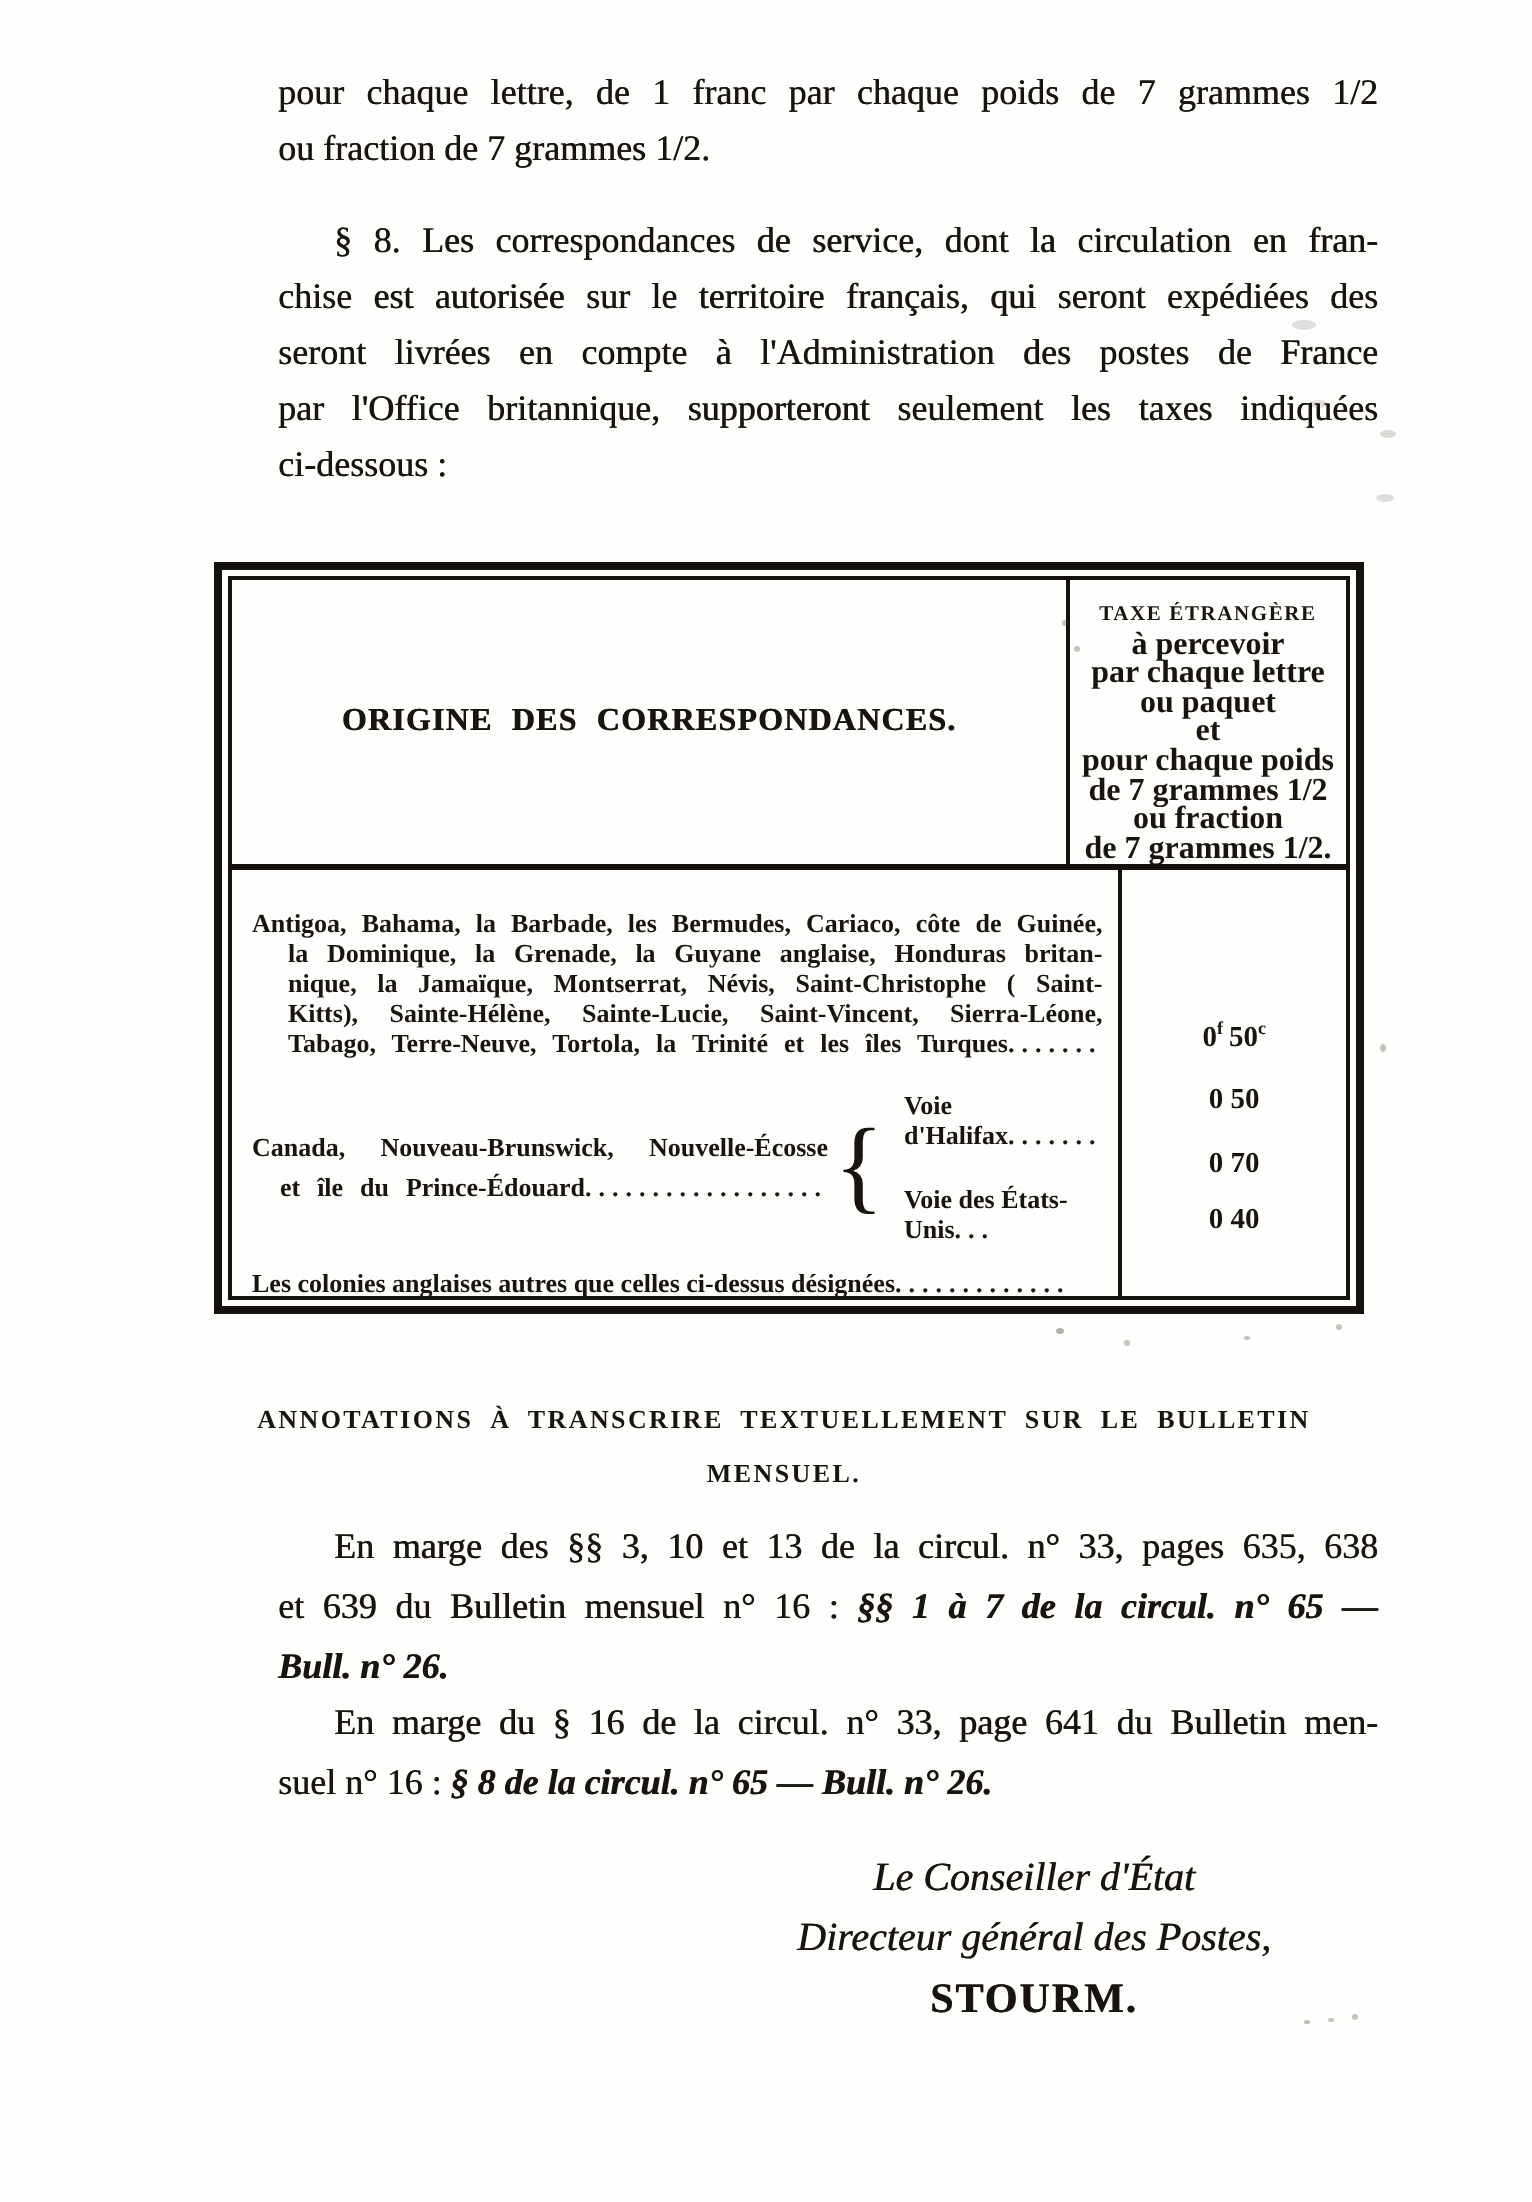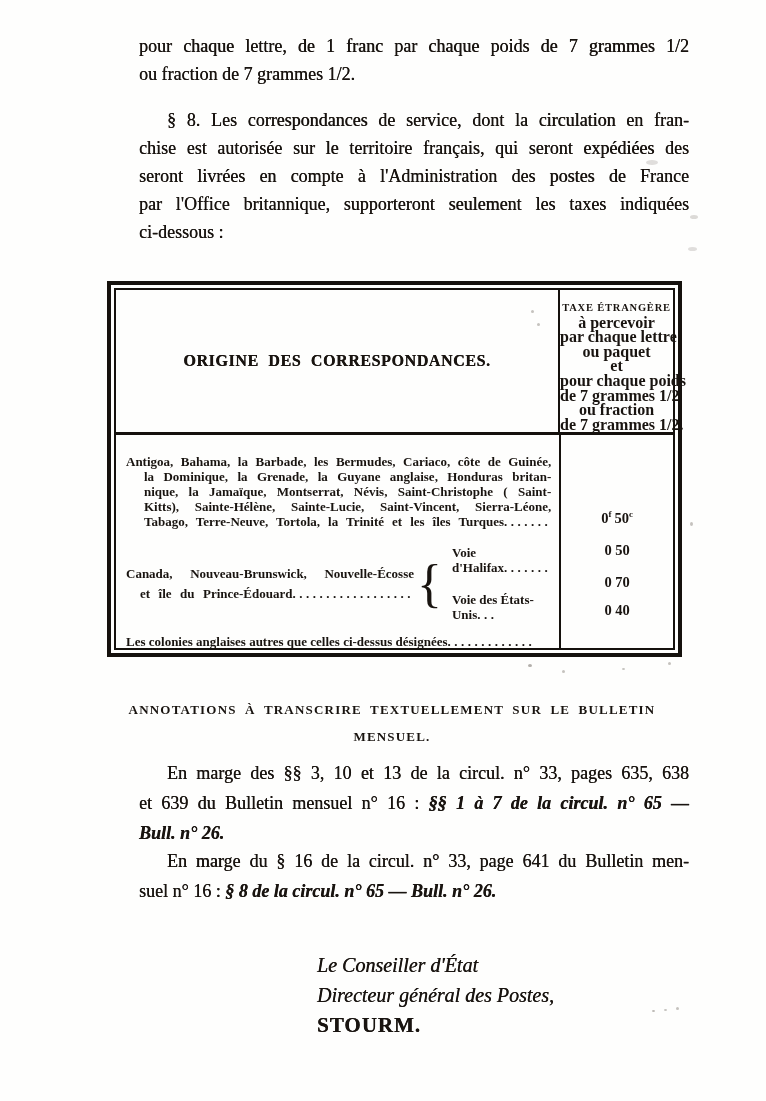--- a/index.html
+++ b/index.html
@@ -15,21 +15,21 @@
   .ref{font-style:italic;font-weight:bold;}
 
   
   .taxtable{position:absolute;left:107px;top:281px;width:575px;height:376px;box-sizing:border-box;
     border:4px solid #15110d;padding:3px;}
   .t-inner{box-sizing:border-box;border:2px solid #15110d;width:100%;height:100%;
     display:flex;flex-direction:column;}
   .t-header{display:flex;height:148px;border-bottom:3px solid #15110d;}
   .t-h-left{flex:1;display:flex;align-items:center;justify-content:center;}
   .origin-hdr{font-weight:bold;font-size:16px;letter-spacing:0.6px;word-spacing:5px;text-shadow:0.3px 0 0 currentColor;}
-  .t-h-right{width:115px;box-sizing:border-box;border-left:2px solid #15110d;padding-top:11px;}
+  .t-h-right{width:140px;box-sizing:border-box;border-left:2px solid #15110d;padding-top:11px;}
   .thl{font-weight:bold;font-size:16px;line-height:14.6px;text-align:center;white-space:nowrap;}
   .thl.first{font-size:10.5px;letter-spacing:0.8px;}
   .t-body{flex:1;display:flex;}
   .t-b-left{flex:1;box-sizing:border-box;padding:19px 8px 0 10px;font-size:13px;font-weight:bold;}
   .tl{line-height:15px;}
   .row-colonies .tl{text-align:justify;text-align-last:justify;}
   .row-colonies .ind{padding-left:18px;}
   .leader{letter-spacing:3.5px;}
   .row-canada{margin-top:16px;display:flex;align-items:center;}
   .rc-left{width:288px;}
@@ -44,21 +44,21 @@
   .v1{top:74px}.v2{top:107px}.v3{top:139px}.v4{top:167px}
 
   
   .annot-heading{position:absolute;left:95px;top:702px;width:594px;text-align:center;
     font-weight:bold;font-size:13px;letter-spacing:1.2px;word-spacing:4px;}
   .annot-heading .h2{margin-top:11px;}
   .p-a1{top:758px}.p-a1 .line,.p-a2 .line{line-height:30px;}
   .p-a2{top:846px}
 
   
-  .signature{position:absolute;left:317px;top:924px;width:400px;margin-top:26px;}
+  .signature{position:absolute;left:317px;top:924px;width:400px;text-align:center;}
   .sig-line{font-style:italic;font-size:20px;line-height:30px;text-shadow:0.3px 0 0 currentColor;}
   .sig-name{font-size:21px;font-weight:bold;letter-spacing:1px;line-height:30px;text-shadow:0.3px 0 0 currentColor;}
 
   
   .sp{position:absolute;background:#43392f;border-radius:50%;}
   .p-intro{top:32px}
   .p-s8{top:106px}
 </style>
 </head>
 <body>

